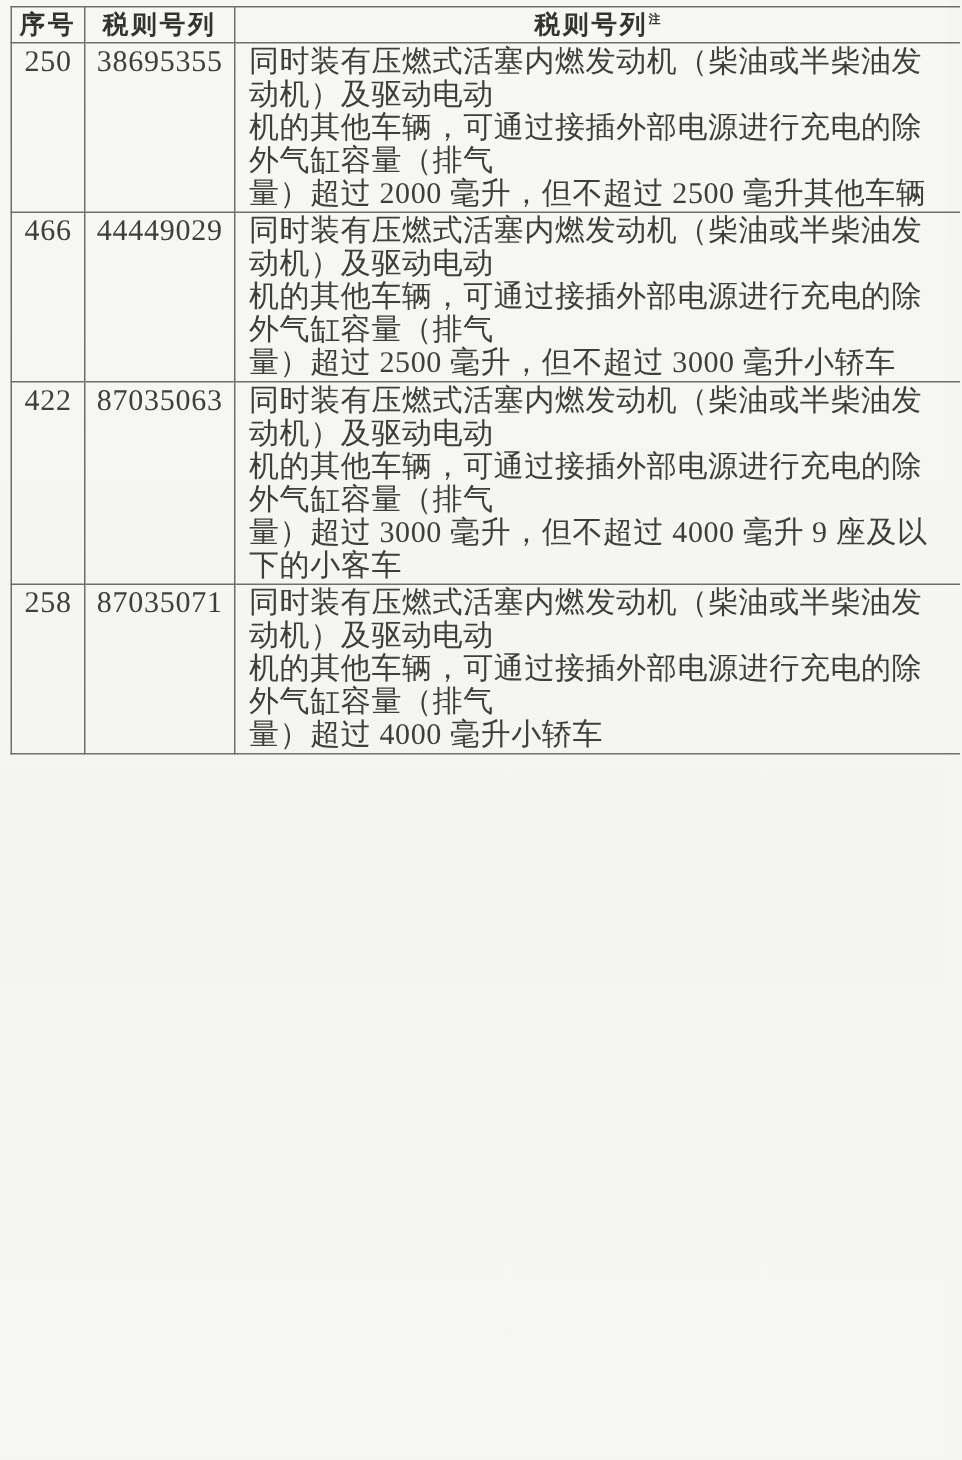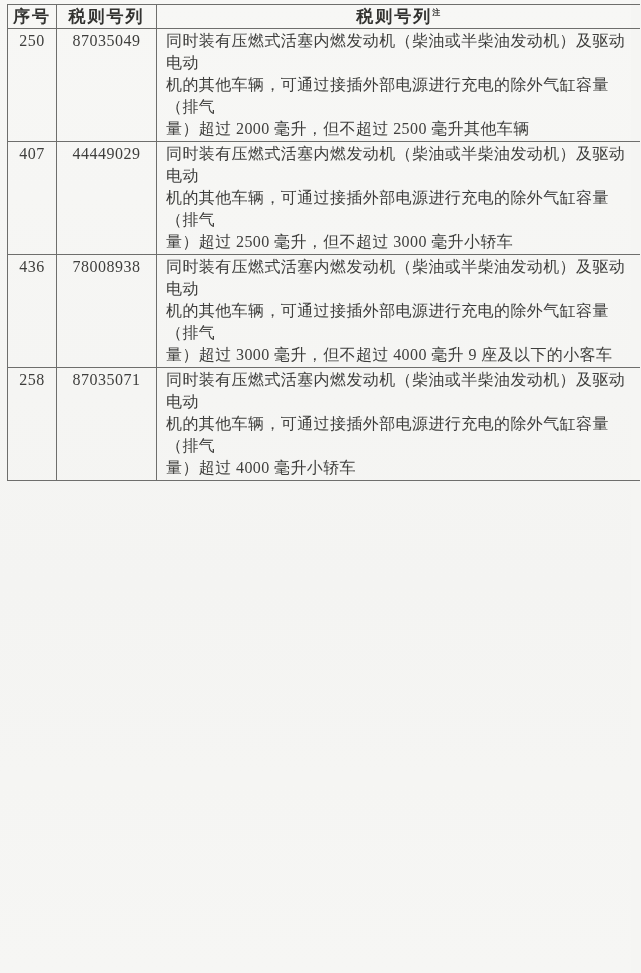--- a/index.html
+++ b/index.html
@@ -50,21 +50,21 @@
     letter-spacing: 2px;
   }
   thead th sup {
     font-size: 8px;
     font-weight: bold;
     letter-spacing: 0;
     vertical-align: super;
     line-height: 0;
   }
   tbody td {
-    font-size: 16px;
+    font-size: 20px;
     line-height: 22px;
     color: #3e3e3c;
   }
   td.seq, td.code {
     text-align: center;
     padding-top: 1px;
     letter-spacing: 0.5px;
   }
   td.desc {
     padding: 1px 8px 1px 9px;
@@ -85,35 +85,35 @@
     <thead>
       <tr>
         <th>序号</th>
         <th>税则号列</th>
         <th><span>税则号列</span><sup>注</sup></th>
       </tr>
     </thead>
     <tbody id="table-body">
         <tr>
     <td class="seq">250</td>
-    <td class="code">87035049</td>
+    <td class="code">38695355</td>
     <td class="desc">同时装有压燃式活塞内燃发动机（柴油或半柴油发动机）及驱动电动
 机的其他车辆，可通过接插外部电源进行充电的除外气缸容量（排气
 量）超过 2000 毫升，但不超过 2500 毫升其他车辆</td>
   </tr>
         <tr>
-    <td class="seq">407</td>
+    <td class="seq">466</td>
     <td class="code">44449029</td>
     <td class="desc">同时装有压燃式活塞内燃发动机（柴油或半柴油发动机）及驱动电动
 机的其他车辆，可通过接插外部电源进行充电的除外气缸容量（排气
 量）超过 2500 毫升，但不超过 3000 毫升小轿车</td>
   </tr>
         <tr>
-    <td class="seq">436</td>
-    <td class="code">78008938</td>
+    <td class="seq">422</td>
+    <td class="code">87035063</td>
     <td class="desc">同时装有压燃式活塞内燃发动机（柴油或半柴油发动机）及驱动电动
 机的其他车辆，可通过接插外部电源进行充电的除外气缸容量（排气
 量）超过 3000 毫升，但不超过 4000 毫升 9 座及以下的小客车</td>
   </tr>
         <tr>
     <td class="seq">258</td>
     <td class="code">87035071</td>
     <td class="desc">同时装有压燃式活塞内燃发动机（柴油或半柴油发动机）及驱动电动
 机的其他车辆，可通过接插外部电源进行充电的除外气缸容量（排气
 量）超过 4000 毫升小轿车</td>

